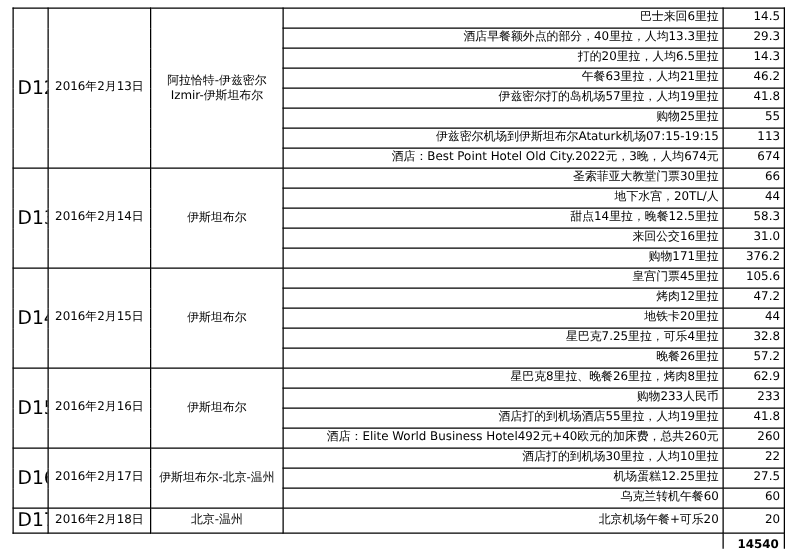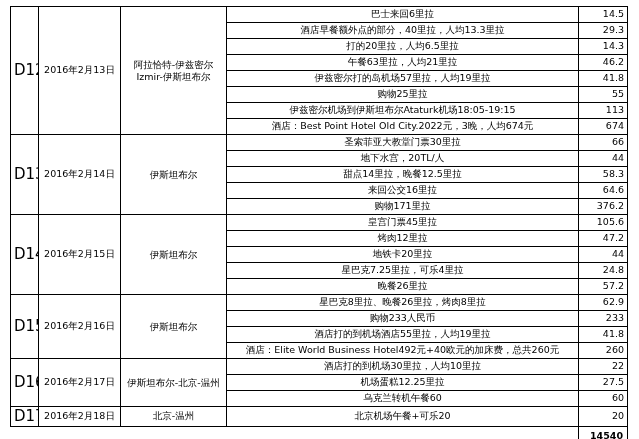--- a/index.html
+++ b/index.html
@@ -51,21 +51,21 @@
     text-align: center;
     font-size: 9.5px;
     margin-top: 45px;
   }
   td.place {
     text-align: center;
     font-size: 9.5px;
     line-height: 1.25;
   }
   td.item {
-    text-align: center;
+    text-align: right;
     font-size: 9.5px;
     padding-left: 3px;
   }
   td.amt {
     text-align: right;
     font-size: 9.5px;
     padding-right: 4px;
   }
   tr.row { height: 16px; }
 
@@ -116,21 +116,21 @@
         </tr>
         <tr class="row">
           <td class="item">伊兹密尔打的岛机场57里拉，人均19里拉</td>
           <td class="amt">41.8</td>
         </tr>
         <tr class="row">
           <td class="item">购物25里拉</td>
           <td class="amt">55</td>
         </tr>
         <tr class="row">
-          <td class="item">伊兹密尔机场到伊斯坦布尔Ataturk机场18:05-19:15</td>
+          <td class="item">伊兹密尔机场到伊斯坦布尔Ataturk机场07:15-19:15</td>
           <td class="amt">113</td>
         </tr>
         <tr class="row">
           <td class="item">酒店：Best Point Hotel Old City.2022元，3晚，人均674元</td>
           <td class="amt">674</td>
         </tr>
         <tr class="row">
           <td class="day" rowspan="5">D13</td>
           <td class="date" rowspan="5">2016年2月14日</td>
           <td class="place" rowspan="5">伊斯坦布尔</td>
@@ -140,21 +140,21 @@
         <tr class="row">
           <td class="item">地下水宫，20TL/人</td>
           <td class="amt">44</td>
         </tr>
         <tr class="row">
           <td class="item">甜点14里拉，晚餐12.5里拉</td>
           <td class="amt">58.3</td>
         </tr>
         <tr class="row">
           <td class="item">来回公交16里拉</td>
-          <td class="amt">64.6</td>
+          <td class="amt">31.0</td>
         </tr>
         <tr class="row">
           <td class="item">购物171里拉</td>
           <td class="amt">376.2</td>
         </tr>
         <tr class="row">
           <td class="day" rowspan="5">D14</td>
           <td class="date" rowspan="5">2016年2月15日</td>
           <td class="place" rowspan="5">伊斯坦布尔</td>
           <td class="item">皇宫门票45里拉</td>
@@ -163,21 +163,21 @@
         <tr class="row">
           <td class="item">烤肉12里拉</td>
           <td class="amt">47.2</td>
         </tr>
         <tr class="row">
           <td class="item">地铁卡20里拉</td>
           <td class="amt">44</td>
         </tr>
         <tr class="row">
           <td class="item">星巴克7.25里拉，可乐4里拉</td>
-          <td class="amt">24.8</td>
+          <td class="amt">32.8</td>
         </tr>
         <tr class="row">
           <td class="item">晚餐26里拉</td>
           <td class="amt">57.2</td>
         </tr>
         <tr class="row">
           <td class="day" rowspan="4">D15</td>
           <td class="date" rowspan="4">2016年2月16日</td>
           <td class="place" rowspan="4">伊斯坦布尔</td>
           <td class="item">星巴克8里拉、晚餐26里拉，烤肉8里拉</td>

